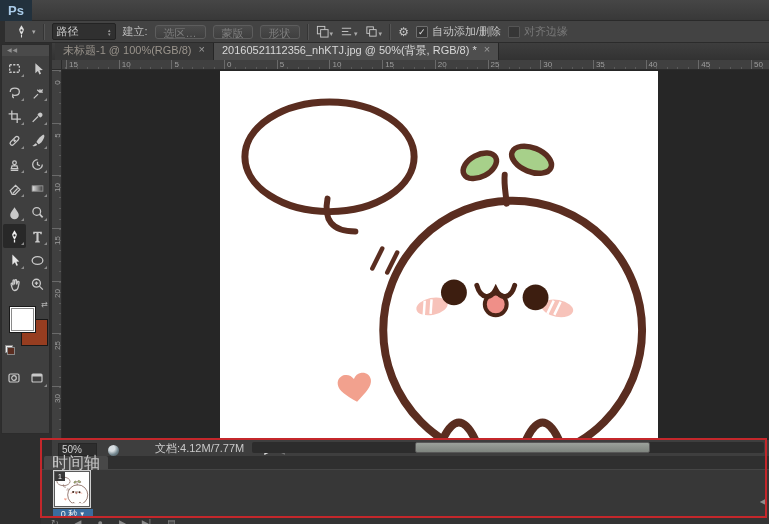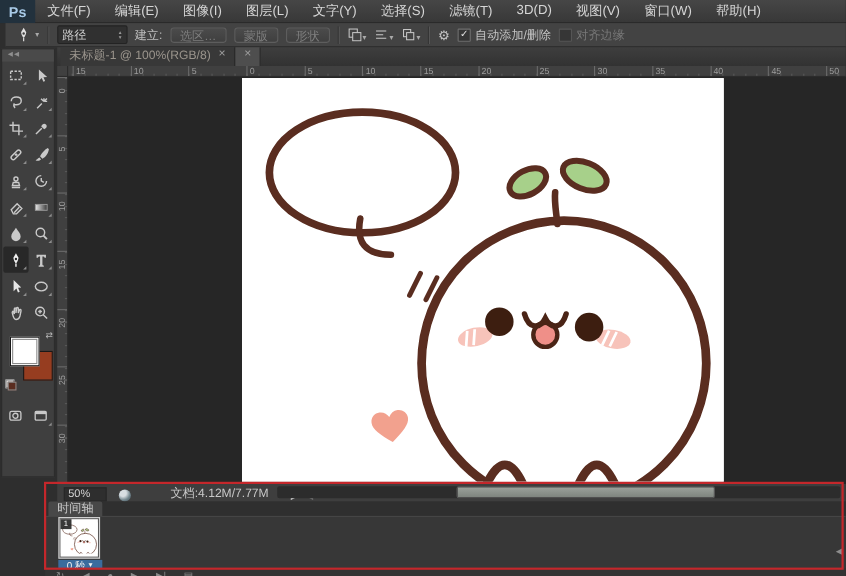--- a/index.html
+++ b/index.html
@@ -99,21 +99,21 @@
   .doc-info{margin-left:36px;white-space:nowrap;}
   .flyout-btn{margin-left:20px;font-size:8px;color:#dcdcdc;}
   .scroll-left{margin-left:9px;font-size:7px;color:#777;}
   .hscroll{position:absolute;left:200px;top:2px;width:512px;height:11px;background:#2c2c2c;border-radius:2px;}
   .hscroll-thumb{position:absolute;left:163px;top:0;width:235px;height:11px;border-radius:2px;
                  background:linear-gradient(#9ba19b,#7e847e);border:1px solid #575757;box-sizing:border-box;}
 
   
   .timeline{position:absolute;left:41px;top:456px;width:728px;height:61px;background:#373737;}
   .tl-tabrow{height:14px;background:#2f2f2f;border-bottom:1px solid #454545;display:flex;box-sizing:border-box;}
-  .tl-tab{background:#484848;color:#c6c6c6;font-size:11px;line-height:13px;padding:0 8px;margin-left:3px;
+  .tl-tab{background:#484848;color:#c6c6c6;font-size:16px;line-height:13px;padding:0 8px;margin-left:3px;
           border-radius:2px 2px 0 0;}
   .tl-content{position:relative;height:47px;background:#373737;}
   .frame{position:absolute;left:11px;top:1px;width:42px;}
   .frame-thumb{position:relative;width:34px;height:34px;margin-left:2px;background:#fff;
                border:1px solid #5a5a5a;outline:1px solid #cfcfcf;}
   .frame-thumb svg{position:absolute;left:0;top:0;width:34px;height:34px;}
   .frame-num{position:absolute;left:0;top:0;min-width:8px;height:9px;background:rgba(35,35,35,.9);
              color:#fff;font-size:7px;line-height:9px;text-align:center;z-index:2;padding:0 1px;}
   .frame-delay{margin-top:2px;margin-left:1px;width:40px;height:10px;background:#3a6c9e;color:#f2f2f2;
                font-size:9px;line-height:10px;text-align:center;display:flex;align-items:center;justify-content:center;gap:2px;}
@@ -159,34 +159,20 @@
         <path d="M224 369 Q240 336 256 369 M308 369 Q324 336 340 369" fill="none" stroke="#5a2d20" stroke-width="8" stroke-linecap="round"></path>
         <path id="heart" d="M8 14 C3 10 0 7.5 0 4.5 C0 2 2 0.5 4 0.5 C5.8 0.5 7.2 1.5 8 3 C8.8 1.5 10.2 0.5 12 0.5 C14 0.5 16 2 16 4.5 C16 7.5 13 10 8 14 Z" fill="#f2a18e" transform="translate(117 305) scale(2.1) rotate(-8)"></path>
         <use href="#heart" transform="translate(164 327) scale(0.85)" fill="#f2a18e"></use>
         <use href="#heart" transform="translate(390 146) scale(1) rotate(12)" fill="#f2a18e"></use>
       </symbol>
     </defs>
   </svg>
 
   <div class="menubar">
     <div class="ps-logo">Ps</div>
-    <div style="display:flex">
-
-    <div class="menu-item">文件(F)</div>
-        <div class="menu-item">编辑(E)</div>
-        <div class="menu-item">图像(I)</div>
-        <div class="menu-item">图层(L)</div>
-        <div class="menu-item">文字(Y)</div>
-        <div class="menu-item">选择(S)</div>
-        <div class="menu-item">滤镜(T)</div>
-        <div class="menu-item">3D(D)</div>
-        <div class="menu-item">视图(V)</div>
-        <div class="menu-item">窗口(W)</div>
-        <div class="menu-item">帮助(H)</div>
-      </div>
   </div>
 
   <div class="optionsbar">
     <div class="tool-preset">
       <svg viewBox="0 0 14 14">
         <path fill="#e0e0e0" stroke="none" d="M7 1.2 L9.2 5 C9.2 5 8.8 8.2 7 9.9 C5.2 8.2 4.8 5 4.8 5 Z"></path>
         <circle cx="7" cy="6" r="1" fill="#3f3f3f"></circle>
         <path d="M7 9.9 L7 12.6" stroke="#e0e0e0"></path>
       </svg>
       <span class="tiny-caret">▾</span>
@@ -235,20 +221,21 @@
       <span>对齐边缘</span>
     </div>
   </div>
 
   <div class="tabstrip">
     <div class="tab">
       <span>未标题-1 @ 100%(RGB/8)</span>
       <span class="tab-close">×</span>
     </div>
     <div class="tab active">
+      <span>20160521112356_nhKTJ.jpg @ 50%(背景, RGB/8) *</span>
       <span class="tab-close">×</span>
     </div>
   </div>
 
   <div class="toolpanel">
     <div class="tool-collapse">◀◀</div>
     <div class="tools">
       <div class="tool flyout">
           <svg viewBox="0 0 14 14">
             <rect x="2.5" y="3.5" width="9" height="7" stroke-dasharray="2 1.3"></rect>

